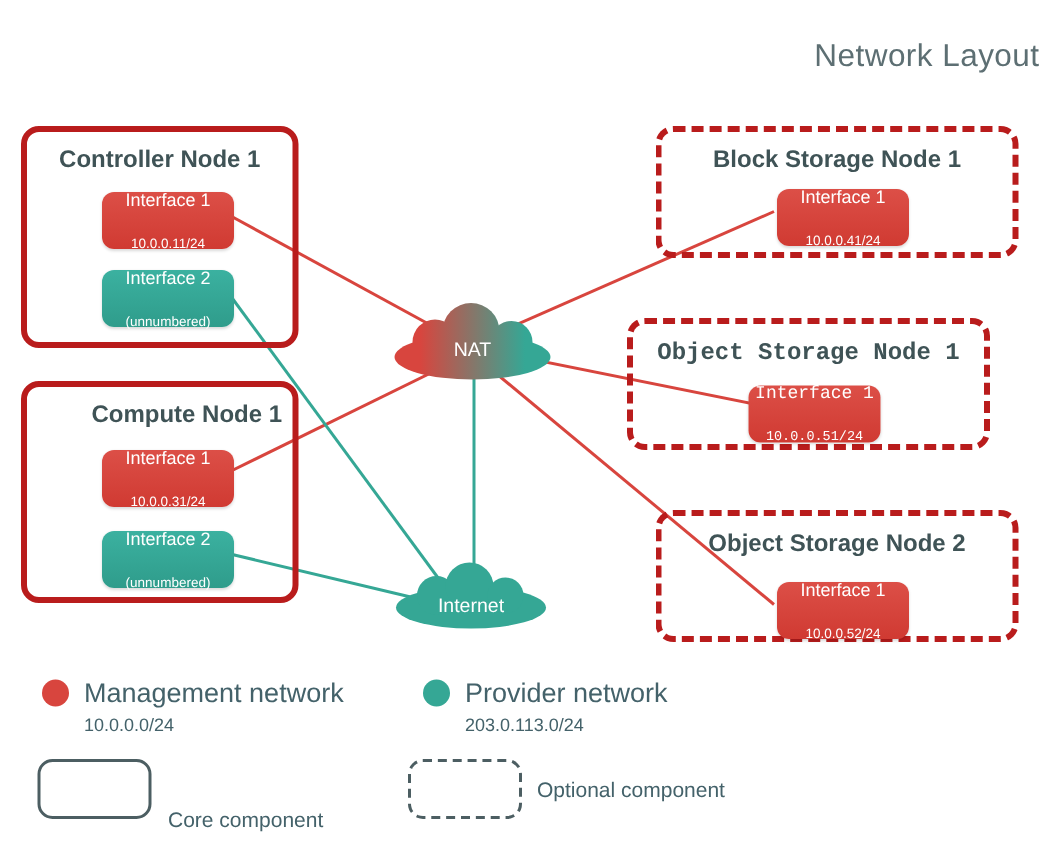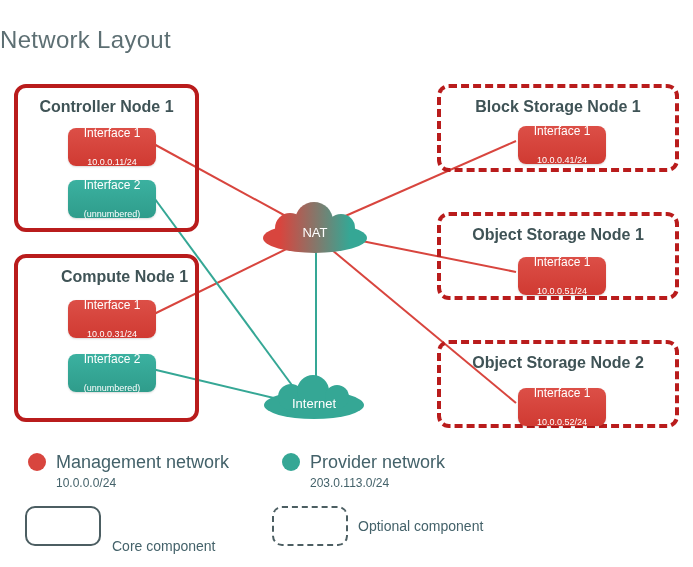--- a/index.html
+++ b/index.html
@@ -1,20 +1,20 @@
 <!DOCTYPE html>
 <html><head>
 <meta charset="utf-8">
 <style>
   * { margin:0; padding:0; box-sizing:border-box; }
   body { background:#ffffff; font-family:"Liberation Sans", sans-serif; }
   .stage { position:relative; width:693px; height:567px; background:#ffffff; overflow:hidden; }
   .wires { position:absolute; left:0; top:0; width:693px; height:567px; }
-  .page-title { position:absolute; top:26px; left:0; width:100%; text-align:left;
-                font-size:24px; color:#5d6f73; letter-spacing:.3px; }
+  .page-title { position:absolute; top:26px; left:0; width:100%; text-align:right;
+                font-size:21px; color:#5d6f73; letter-spacing:.3px; }
   .node { position:absolute; border:4px solid #b91c1c; border-radius:12px; background:transparent; }
   .node.optional { border-style:dashed; }
   .node-title { margin-top:10px; text-align:center; font-size:16px; font-weight:bold; color:#3f5356; }
   .iface { position:absolute; width:88px; height:38px; border-radius:8px; color:#ffffff;
            display:flex; flex-direction:column; align-items:center; justify-content:center; gap:17px;
            box-shadow:0 1px 2px rgba(0,0,0,.15); }
   .iface.mgmt { background:linear-gradient(#dc4f47,#d03a32); }
   .iface.prov { background:linear-gradient(#3bb1a0,#2f9c8b); }
   .iface-label { font-size:12px; line-height:13px; }
   .iface-detail { font-size:9px; line-height:10px; }
@@ -78,41 +78,41 @@
     <div class="iface mgmt" style="left:50px; top:40px;">
       <div class="iface-label">Interface 1</div>
       <div class="iface-detail">10.0.0.11/24</div>
     </div>
     <div class="iface prov" style="left:50px; top:92px;">
       <div class="iface-label">Interface 2</div>
       <div class="iface-detail">(unnumbered)</div>
     </div>
   </div>
 
-  <div class="node core" style="left:14px; top:254px; width:185px; height:168px;padding-left:36px;">
+  <div class="node core" style="left:14px; top:254px; width:185px; height:148px;padding-left:36px;">
     <div class="node-title">Compute Node 1</div>
     <div class="iface mgmt" style="left:50px; top:42px;">
       <div class="iface-label">Interface 1</div>
       <div class="iface-detail">10.0.0.31/24</div>
     </div>
     <div class="iface prov" style="left:50px; top:96px;">
       <div class="iface-label">Interface 2</div>
       <div class="iface-detail">(unnumbered)</div>
     </div>
   </div>
 
   <div class="node optional" style="left:437px; top:84px; width:242px; height:88px;">
     <div class="node-title">Block Storage Node 1</div>
     <div class="iface mgmt" style="left:77px; top:38px;">
       <div class="iface-label">Interface 1</div>
       <div class="iface-detail">10.0.0.41/24</div>
     </div>
   </div>
 
-  <div class="node optional" style="left:437px; top:212px; width:242px; height:88px;">
+  <div class="node optional" style="left:418px; top:212px; width:242px; height:88px;font-family:Liberation Mono, monospace;">
     <div class="node-title">Object Storage Node 1</div>
     <div class="iface mgmt" style="left:77px; top:41px;">
       <div class="iface-label">Interface 1</div>
       <div class="iface-detail">10.0.0.51/24</div>
     </div>
   </div>
 
   <div class="node optional" style="left:437px; top:340px; width:242px; height:88px;">
     <div class="node-title">Object Storage Node 2</div>
     <div class="iface mgmt" style="left:77px; top:44px;">

